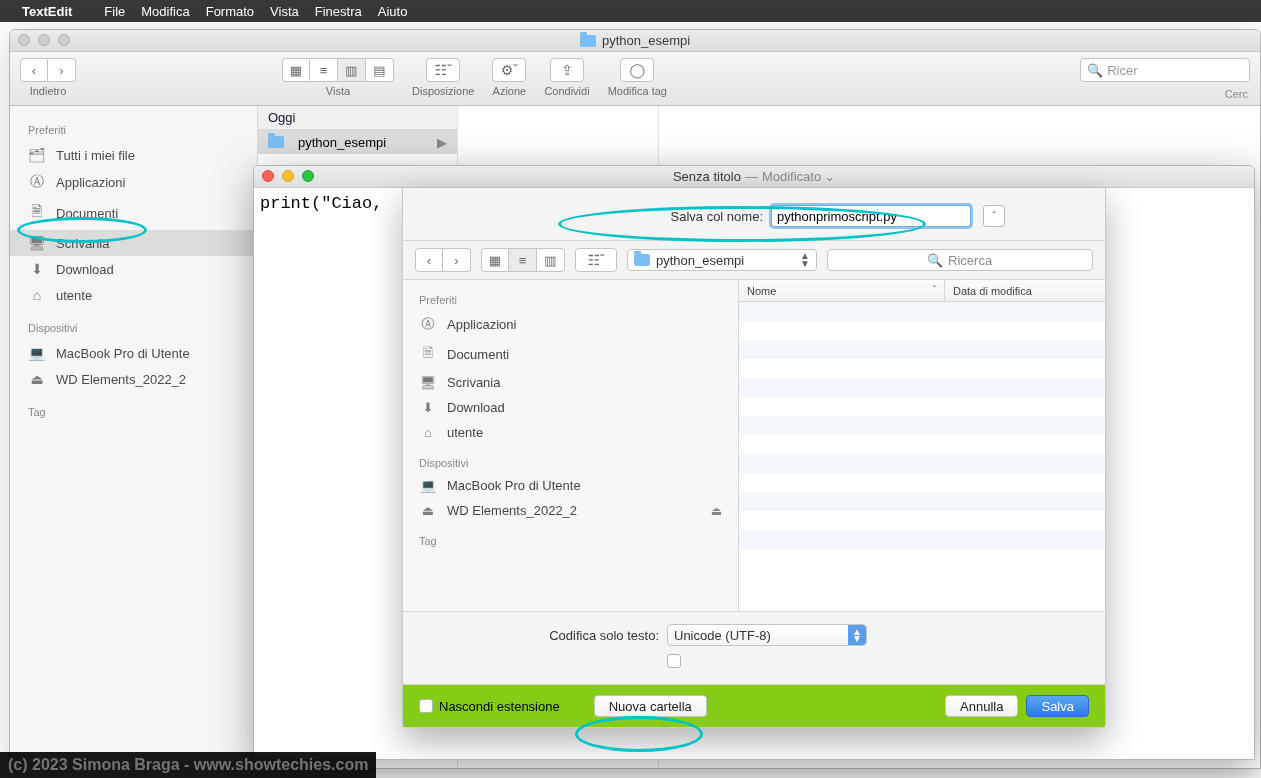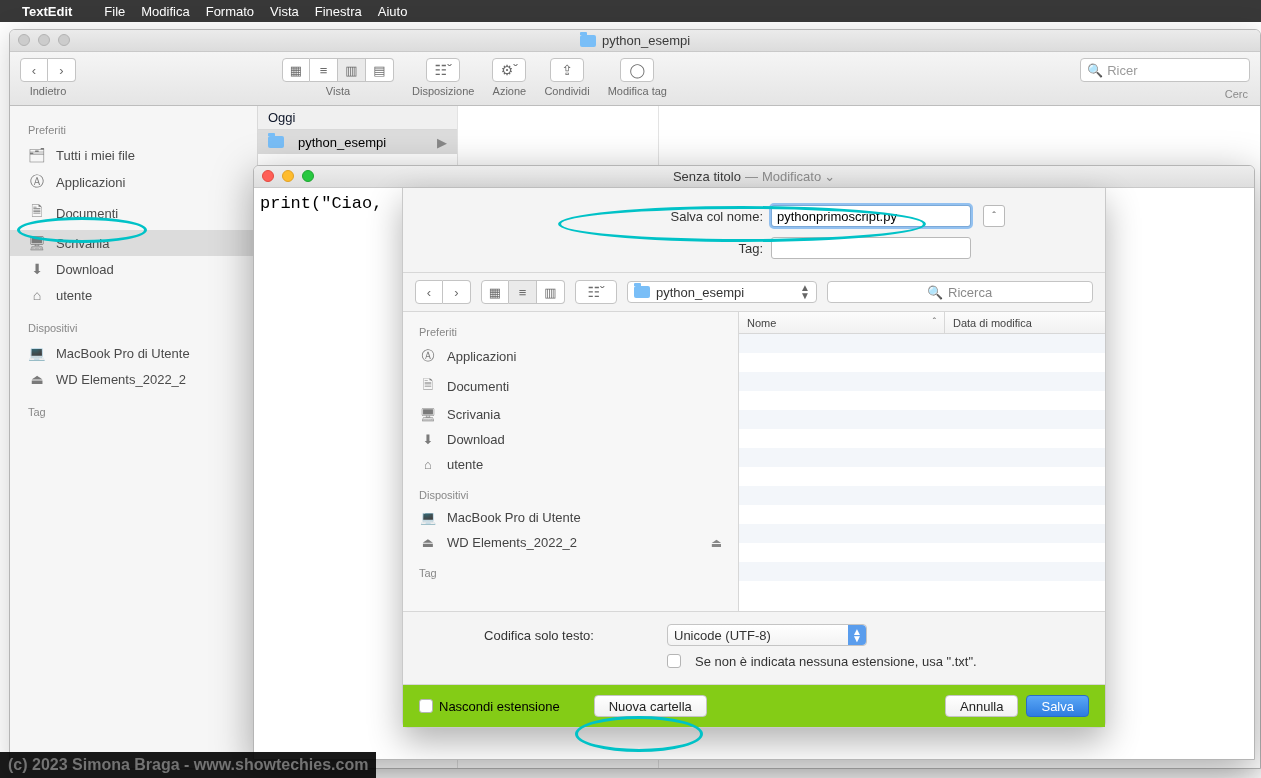--- a/index.html
+++ b/index.html
@@ -69,21 +69,21 @@
 .sb-right { flex:1; display:flex; flex-direction:column; }
 .colhead { height:22px; background:linear-gradient(#fcfcfc,#f1f1f1); border-bottom:1px solid #d7d7d7; display:flex; font-size:11px; color:#444;}
 .colhead .c1{flex:1;padding-left:8px;display:flex;align-items:center;justify-content:space-between;padding-right:8px;border-right:1px solid #d7d7d7;}
 .colhead .asc{color:#666;font-size:10px;}
 .colhead .c2{width:160px;padding-left:8px;display:flex;align-items:center;}
 .rows{flex:1;overflow:hidden;}
 .rows .r{height:19px;}
 .rows .r:nth-child(odd){background:#f3f6fa;}
 .sheet-opts { border-top:1px solid #d7d7d7; padding:10px 16px; font-size:13px; color:#333; background:#f4f4f4;}
 .optrow{display:flex;align-items:center;gap:8px;height:26px;}
-.optrow label.r{width:240px;text-align:center;}
+.optrow label.r{width:240px;text-align:right;}
 .select{width:200px;height:22px;border:1px solid #c4c4c4;border-radius:4px;background:linear-gradient(#fff,#f3f3f3);display:flex;align-items:center;padding:0 6px;font-size:13px;position:relative;}
 .select .dd{position:absolute;right:0;top:0;bottom:0;width:18px;background:#5a9ded;border-radius:0 4px 4px 0;display:flex;align-items:center;justify-content:center;color:#fff;font-size:10px;line-height:7px;}
 .sheet-footer{border-top:1px solid #d7d7d7;padding:10px 16px;display:flex;align-items:center;background:#84cc16;}
 .chk{width:14px;height:14px;border:1px solid #b5b5b5;border-radius:3px;background:#fff;margin-right:6px;}
 .btn{height:22px;padding:0 14px;border:1px solid #c4c4c4;border-radius:4px;background:linear-gradient(#fff,#f1f1f1);font-size:13px;color:#222;display:flex;align-items:center;}
 .btn.primary{background:linear-gradient(#5aa7f6,#2e7ce0);color:#fff;border-color:#2a6cc7;}
 .eject { margin-left:auto; color:#888; font-size:12px;}
 
 .watermark{position:absolute;left:0;bottom:0;background:rgba(0,0,0,.9);color:#737373;font-size:16px;font-weight:700;padding:4px 8px;}
 </style>
@@ -220,25 +220,20 @@
   </div>
   <div class="te-doc">print("Ciao, </div>
 
   <div class="sheet">
     <div class="sheet-top">
       <div class="formrow">
         <label>Salva col nome:</label>
         <input class="txtin focus" value="pythonprimoscript.py" style="">
         <div class="arrowbtn">ˆ</div>
       </div>
-      <div class="formrow" style="margin-top:4px;">
-        <label>Tag:</label>
-        <input class="txtin" style="">
-        <div style="width:26px"></div>
-      </div>
     </div>
     <div class="sheet-nav">
       <div class="segctrl">
         <div class="segbtn">‹</div>
         <div class="segbtn">›</div>
       </div>
       <div class="segctrl">
         <div class="segbtn">▦</div>
         <div class="segbtn on">≡</div>
         <div class="segbtn">▥</div>
@@ -321,21 +316,20 @@
       <div class="optrow">
         <label class="r">Codifica solo testo:</label>
         <div class="select">
           <span>Unicode (UTF-8)</span>
           <span class="dd">▲<br>▼</span>
         </div>
       </div>
       <div class="optrow">
         <label class="r"></label>
         <span class="chk"></span>
-        <span>Se non è indicata nessuna estensione, usa ".txt".</span>
       </div>
     </div>
     <div class="sheet-footer">
       <span class="chk"></span>
       <span style="font-size:13px;">Nascondi estensione</span>
       <div class="btn" style="margin-left:34px;">
           <span>Nuova cartella</span>
         </div>
       <div style="flex:1"></div>
       <div class="btn" style="margin-right:8px;">

